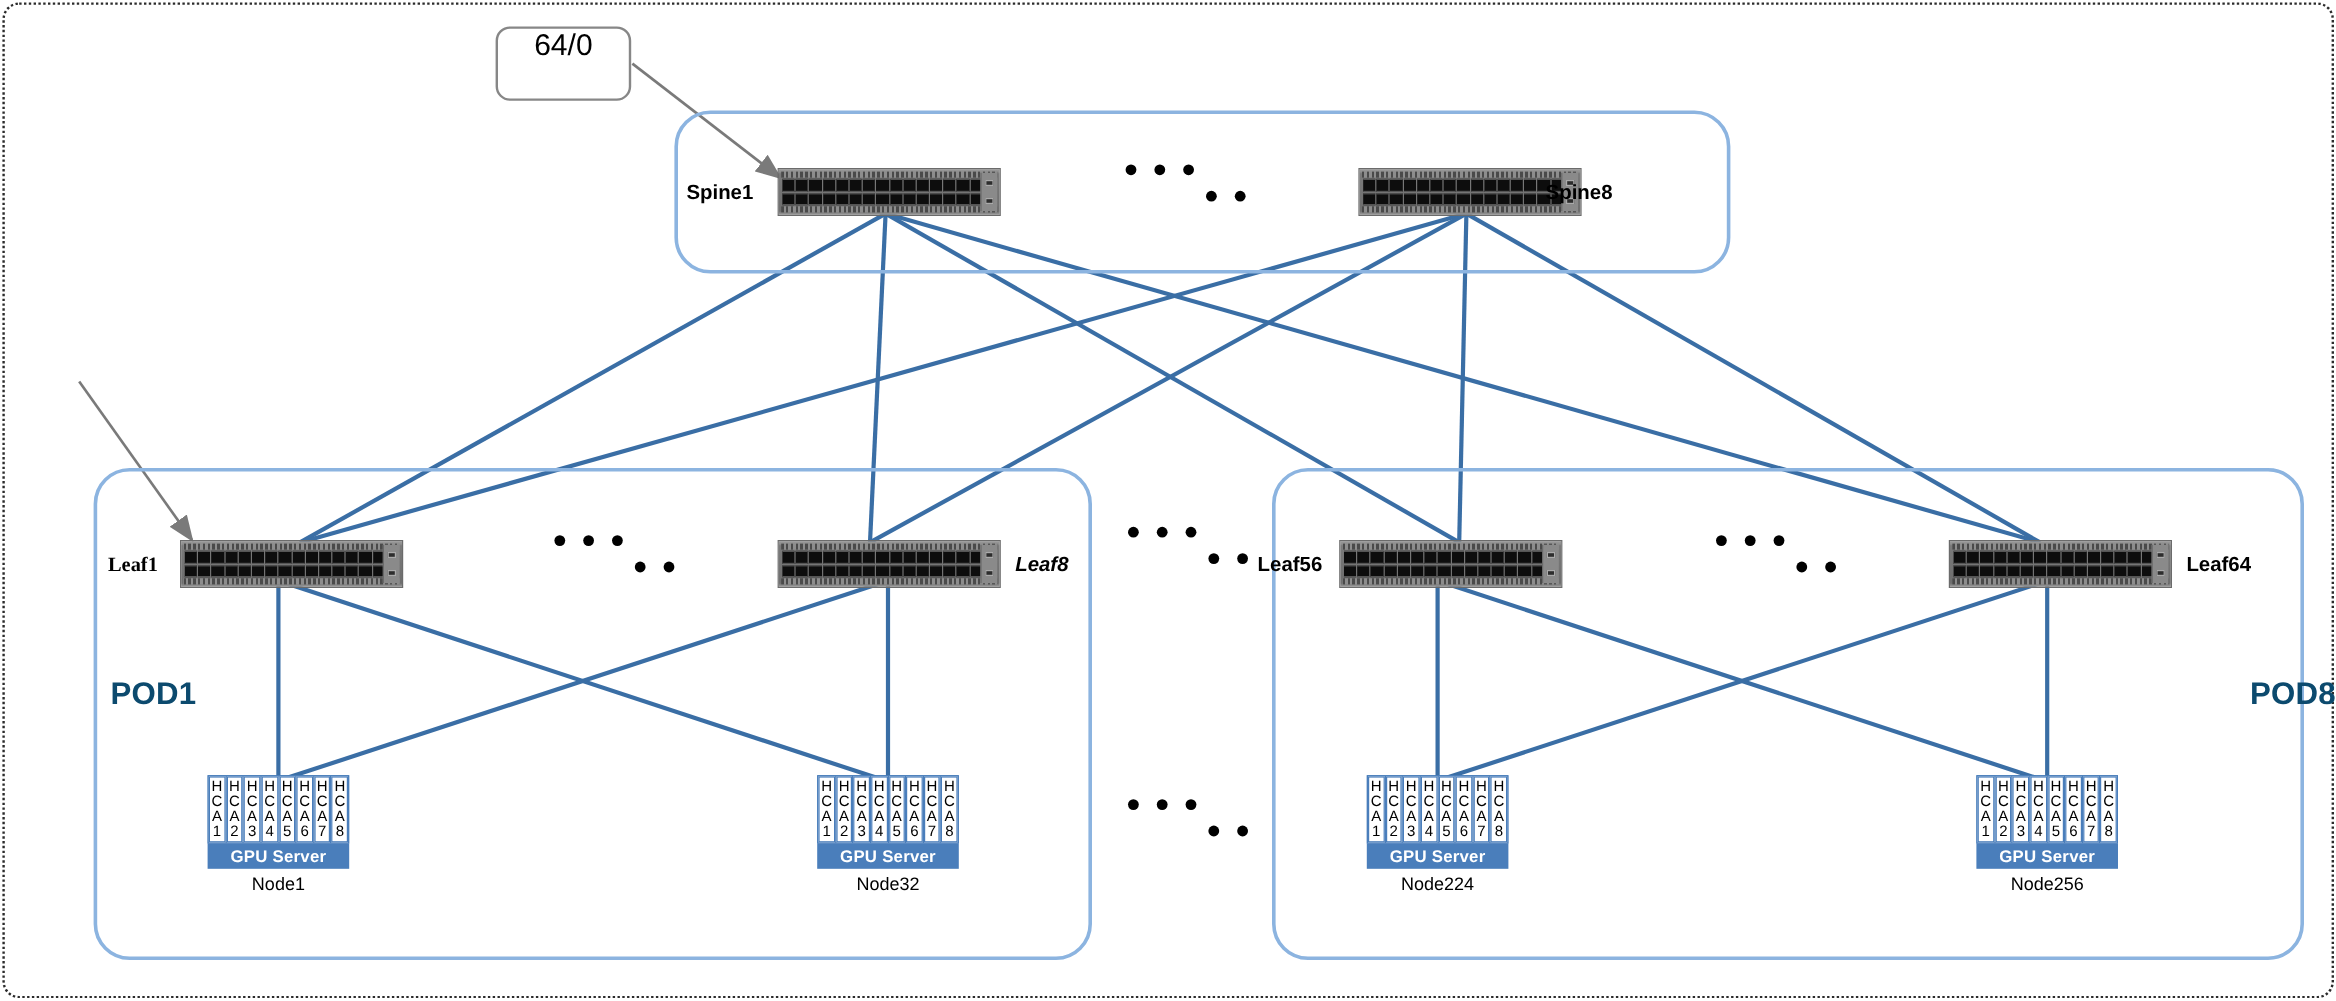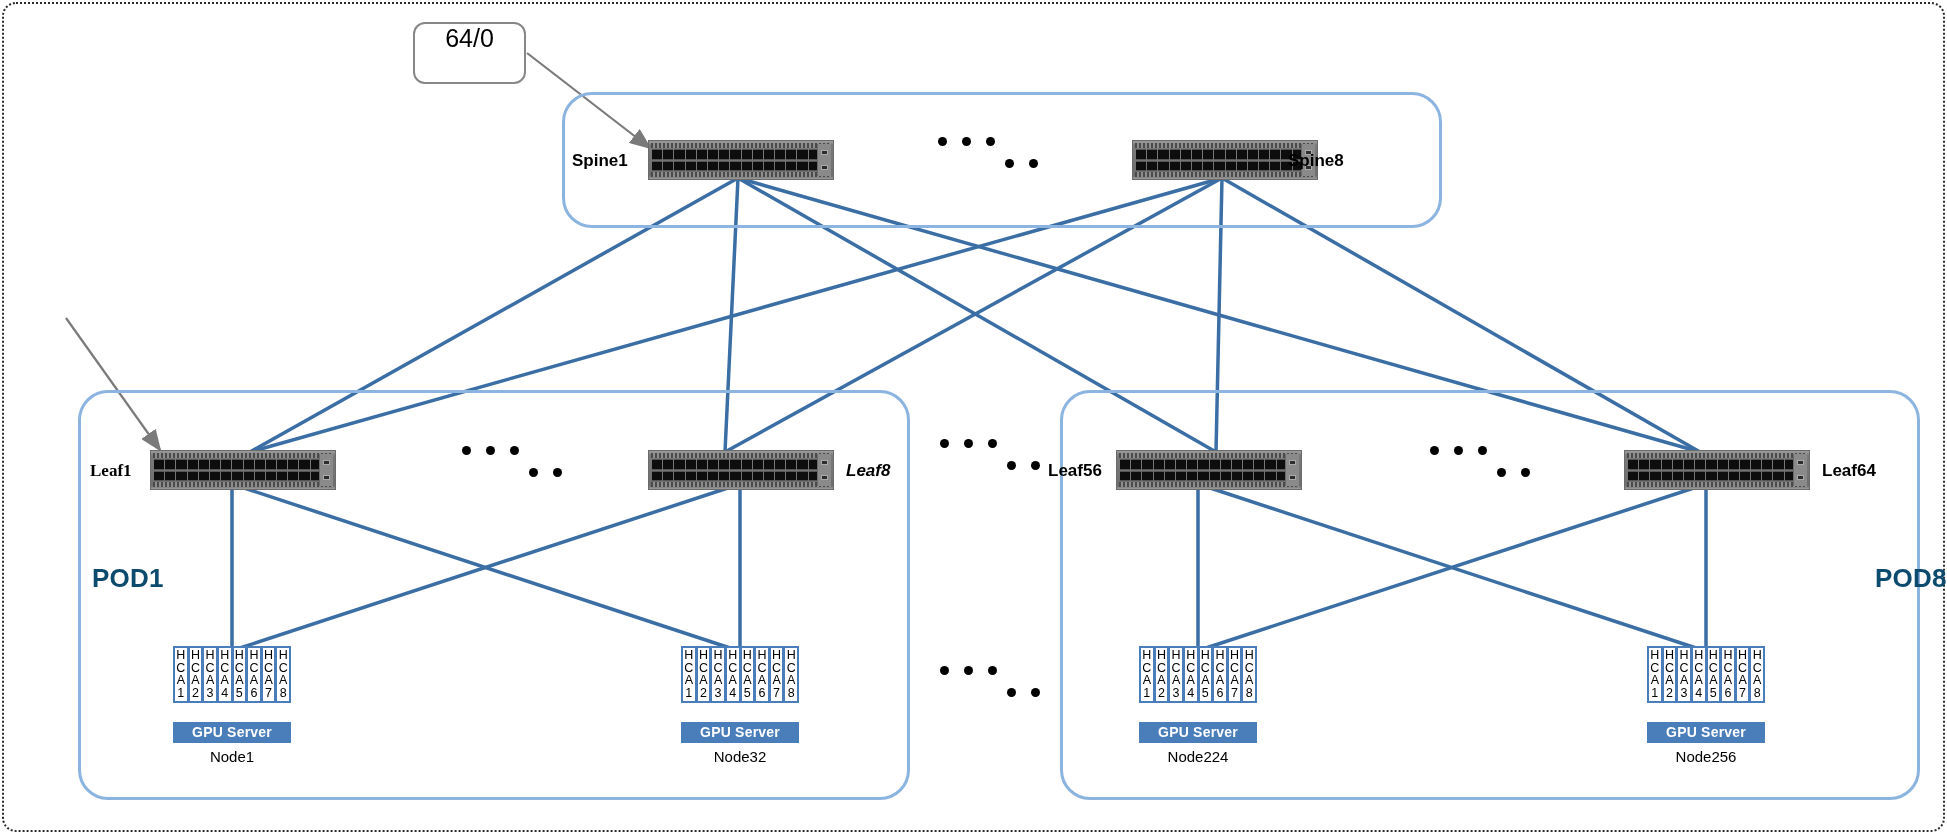--- a/index.html
+++ b/index.html
@@ -156,21 +156,20 @@
     display: block;
   }
   .gpu-bar {
     background: #4a7ebb;
     color: #ffffff;
     font-size: 14px;
     font-weight: bold;
     text-align: center;
     padding: 2px 0 3px 0;
     letter-spacing: 0.2px;
-    margin-top: 19px;
   }
   .node-name {
     text-align: center;
     font-size: 15px;
     color: #000;
     margin-top: 5px;
     white-space: nowrap;
   }
 
   

